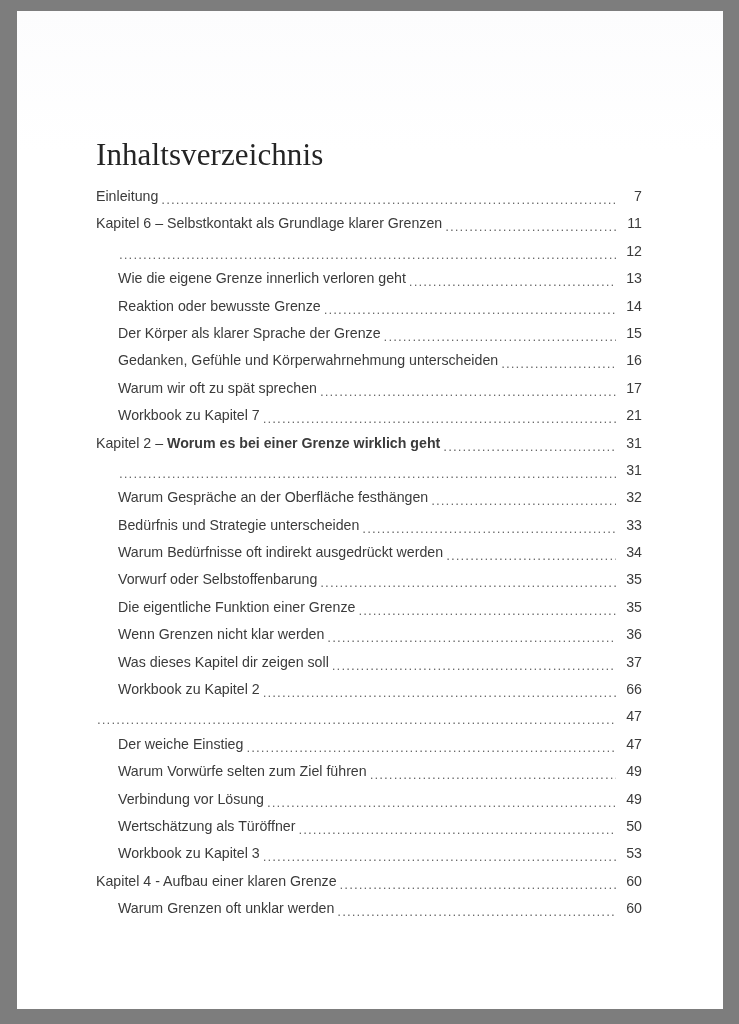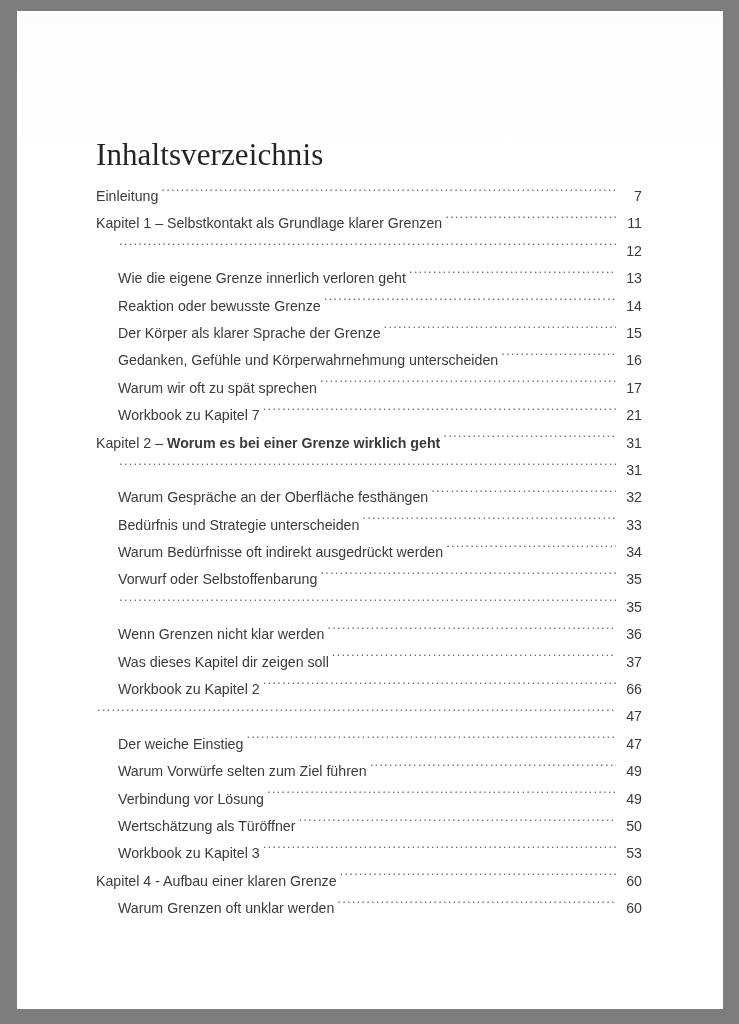--- a/index.html
+++ b/index.html
@@ -59,21 +59,21 @@
 
   .toc-list {
     position: absolute;
     left: 79px;
     top: 172px;
     width: 546px;
   }
 
   .toc-row {
     display: flex;
-    align-items: flex-start;
+    align-items: flex-end;
     height: 27.4px;
     color: #3b3b3b;
     font-size: 14.2px;
     line-height: 27.4px;
     white-space: nowrap;
   }
 
   .toc-row.level-1 {
     padding-left: 0px;
   }
@@ -128,21 +128,21 @@
 
       <div class="toc-title">Inhaltsverzeichnis</div>
 
       <div class="toc-list">
           <div class="toc-row level-1">
             <span class="toc-label">Einleitung</span>
             <span class="toc-dots"></span>
             <span class="toc-page">7</span>
           </div>
           <div class="toc-row level-1">
-            <span class="toc-label">Kapitel 1 – Selbstkontakt als Grundlage klarer Grenzen</span>
+            <span class="toc-label">Kapitel 6 – Selbstkontakt als Grundlage klarer Grenzen</span>
             <span class="toc-dots"></span>
             <span class="toc-page">11</span>
           </div>
           <div class="toc-row level-2">
             <span class="toc-dots"></span>
             <span class="toc-page">12</span>
           </div>
           <div class="toc-row level-2">
             <span class="toc-label">Wie die eigene Grenze innerlich verloren geht</span>
             <span class="toc-dots"></span>
@@ -196,20 +196,21 @@
             <span class="toc-label">Warum Bedürfnisse oft indirekt ausgedrückt werden</span>
             <span class="toc-dots"></span>
             <span class="toc-page">34</span>
           </div>
           <div class="toc-row level-2">
             <span class="toc-label">Vorwurf oder Selbstoffenbarung</span>
             <span class="toc-dots"></span>
             <span class="toc-page">35</span>
           </div>
           <div class="toc-row level-2">
+            <span class="toc-label">Die eigentliche Funktion einer Grenze</span>
             <span class="toc-dots"></span>
             <span class="toc-page">35</span>
           </div>
           <div class="toc-row level-2">
             <span class="toc-label">Wenn Grenzen nicht klar werden</span>
             <span class="toc-dots"></span>
             <span class="toc-page">36</span>
           </div>
           <div class="toc-row level-2">
             <span class="toc-label">Was dieses Kapitel dir zeigen soll</span>

